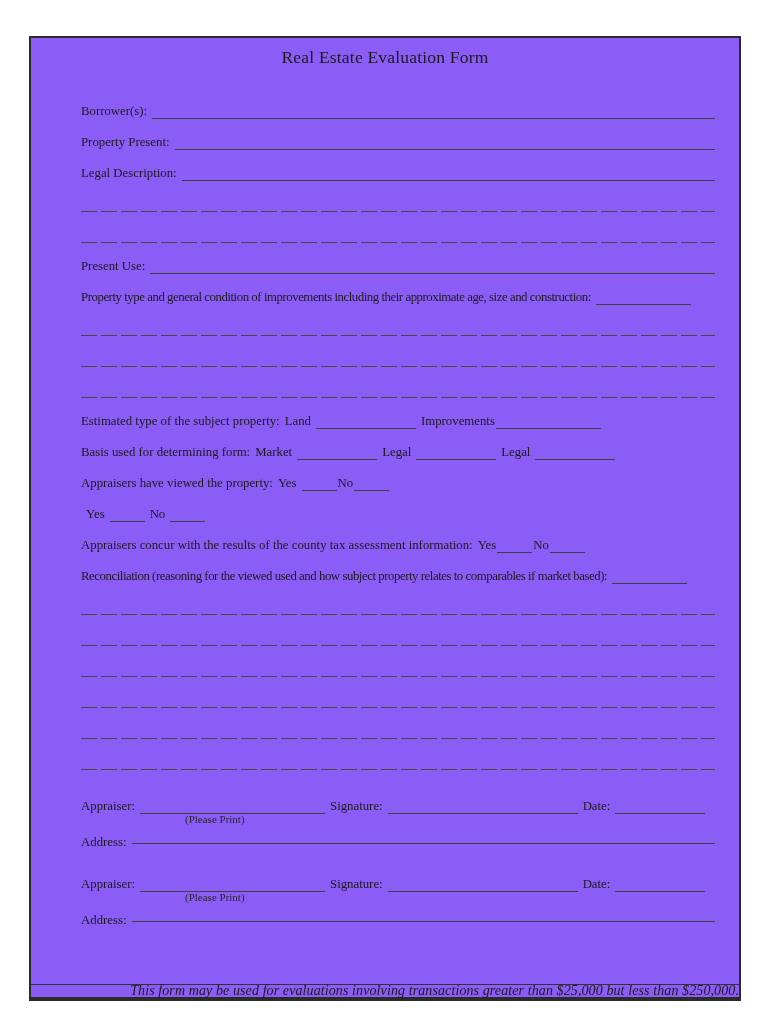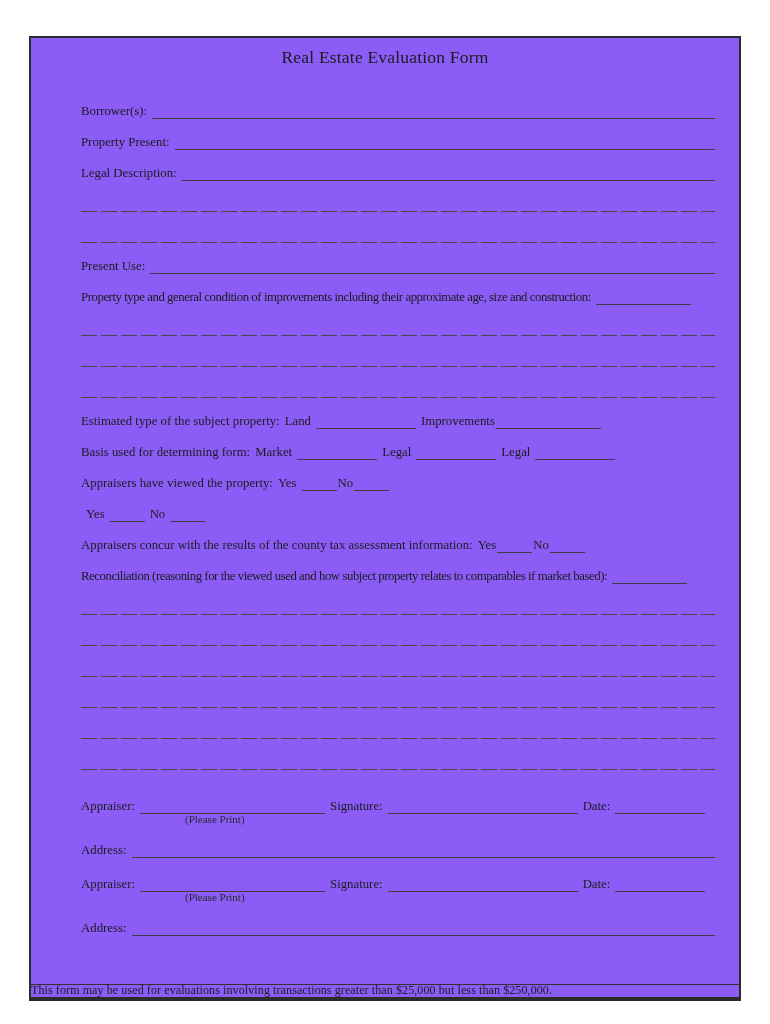--- a/index.html
+++ b/index.html
@@ -34,29 +34,29 @@
   .w35{flex:0 1 35px;}  .w75{flex:0 1 75px;}  .w80{flex:0 1 80px;}
   .w90{flex:0 1 90px;}  .w95{flex:0 1 95px;}  .w100{flex:0 1 100px;}
   .w105{flex:0 1 105px;}.w185{flex:0 1 185px;}.w190{flex:0 1 190px;}
   .dash{
     flex:1 1 auto;height:1.5px;align-self:flex-end;
     background-image:repeating-linear-gradient(90deg,#474747 0 16px,transparent 16px 20px);
   }
   .gapL{margin-left:5px;}
   .sigrow{height:42px;padding-bottom:12px;margin-top:10px;}
   .sigrow2{height:42px;padding-bottom:12px;margin-top:0;}
-  .addrrow{height:36px;}
+  .addrrow{height:36px;align-items:center;}
   .pp{
     position:absolute;top:5px;left:45px;font-size:11px;line-height:9px;
     letter-spacing:0;color:#2a2a2a;white-space:nowrap;
   }
   .footer{
     position:absolute;left:0;right:0;bottom:0;height:12px;
-    border-top:1.4px solid #333;text-align:left;
-    font-size:12px;line-height:11px;letter-spacing:.1px;
+    border-top:1.4px solid #333;text-align:right;
+    font-size:14px;line-height:11px;letter-spacing:.1px;font-style:italic;
   }
 </style>
 </head>
 <body>
 
 <div class="page">
   <div class="formbox">
     <div class="content">
 
       <div class="title">Real Estate Evaluation Form</div>

